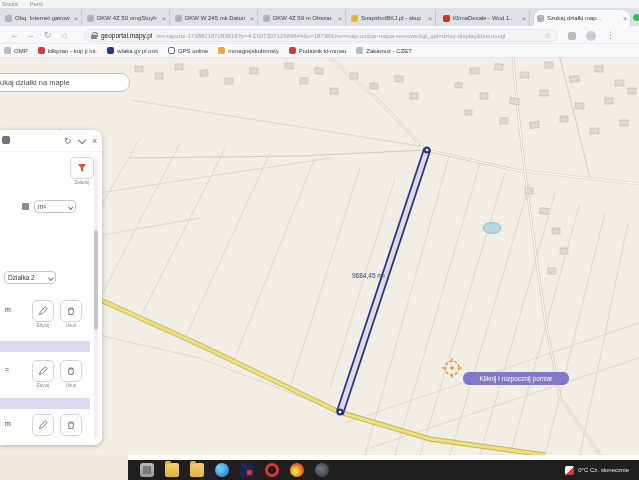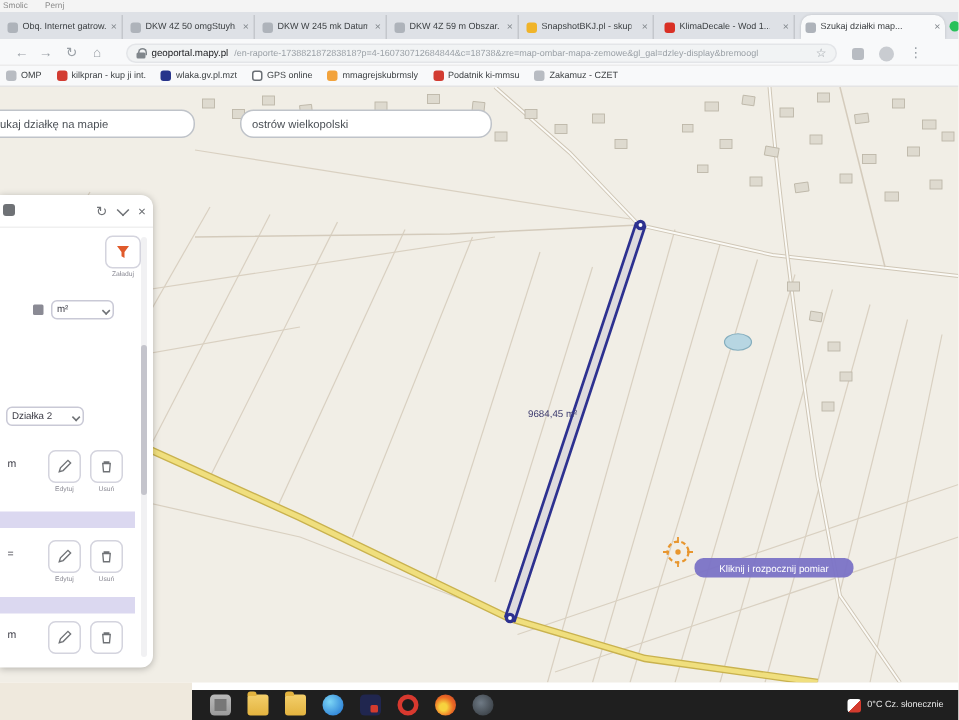--- a/index.html
+++ b/index.html
@@ -284,24 +284,21 @@
       <circle cx="452" cy="310" r="1.8" fill="#e8962e" stroke="none"></circle>
     </g>
 
     <g>
       <rect x="463" y="314" width="106" height="13" rx="6" fill="#7a72c6" opacity="0.95"></rect>
       <text x="516" y="323" font-size="6.5" fill="#ffffff" text-anchor="middle">Kliknij i rozpocznij pomiar</text>
     </g>
   </svg>
   
   <div class="searchbox" style="left:-8px;top:15px;width:138px">
-    <span>ukaj działkę na mapie</span>
-  </div>
-  <div class="searchbox" style="left:160px;top:15px;width:168px">
-    <span>ostrów wielkopolski</span>
+    <span>ukaj działki na mapie</span>
   </div>
 </div>
 
 <div class="abs" id="panel">
   <div id="panel-header">
     <span class="abs" style="left:2px;top:6px;width:8px;height:8px;background:#6f7276;border-radius:2px"></span>
     <span class="ph-icon" style="left:64px">↻</span>
     <span class="ph-icon" style="left:79px;top:5px"><span class="chev"></span></span>
     <span class="ph-icon" style="left:92px">×</span>
   </div>

